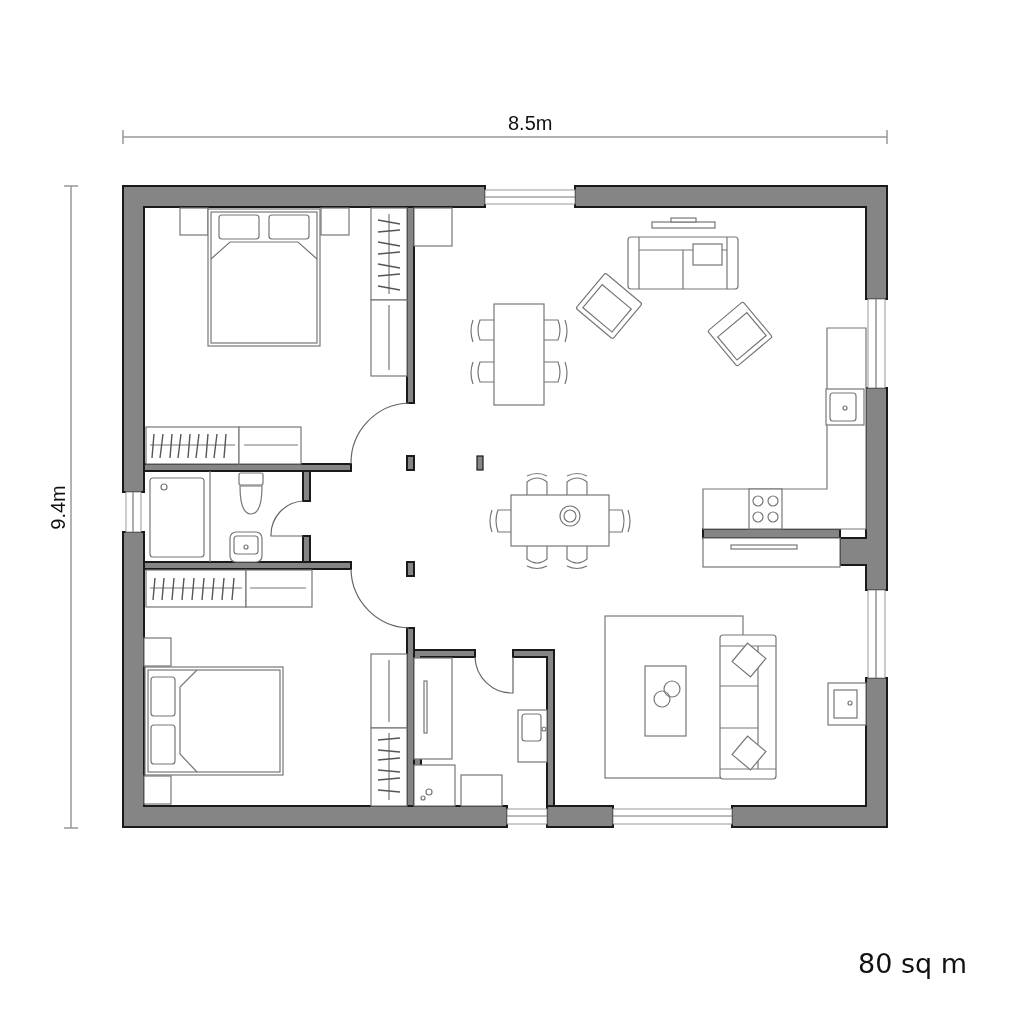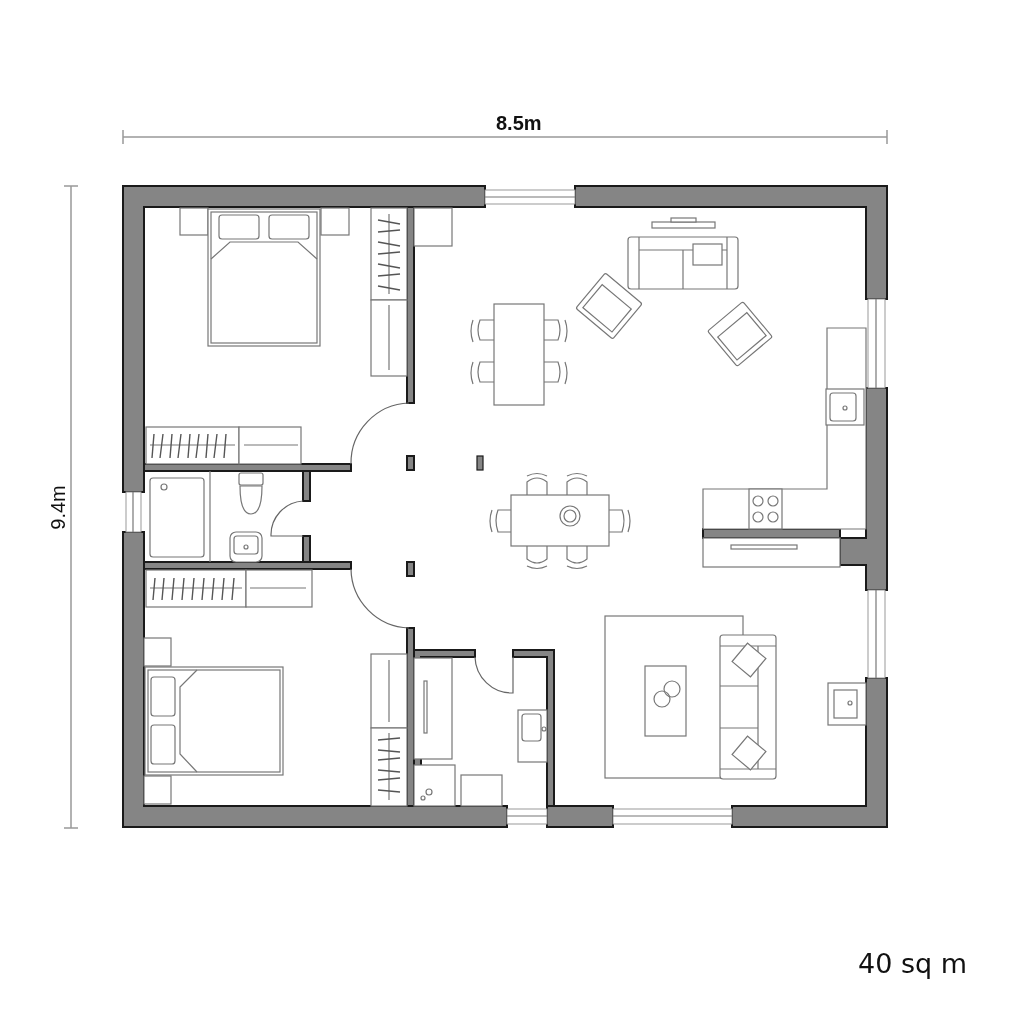--- a/index.html
+++ b/index.html
@@ -1,19 +1,19 @@
 <!DOCTYPE html>
 <html><head>
 <meta charset="utf-8">
 <style>
   html, body { margin: 0; padding: 0; background: #ffffff; }
   body { width: 1024px; height: 1024px; position: relative; overflow: hidden; font-family: "Liberation Sans", sans-serif; }
   #plan { position: absolute; left: 0; top: 0; width: 1024px; height: 1024px; }
   .dim-label { position: absolute; font-family: "Liberation Sans", sans-serif; color: #111; font-size: 20px; }
-  #dim-width-label { left: 496px; top: 112px; font-weight: bold; }
+  #dim-width-label { left: 508px; top: 112px; }
   #dim-height-label { left: 36px; top: 496px; transform: rotate(-90deg); transform-origin: center; }
   #area-label { left: 858px; top: 948px; font-family: "DejaVu Sans", sans-serif; font-size: 27px; }
   .wall { fill: #858585; stroke: #1a1a1a; stroke-width: 2; }
   .f { fill: #fff; stroke: #777; stroke-width: 1.2; }
   .fl { fill: none; stroke: #777; stroke-width: 1.2; }
   .win { fill: #fff; stroke: #999; stroke-width: 1; }
   .dimline { stroke: #999; stroke-width: 1.5; fill: none; }
   .door { fill: none; stroke: #666; stroke-width: 1.2; }
   .hang { stroke: #555; stroke-width: 1.4; }
 </style>
@@ -289,13 +289,13 @@
     <g>
       <rect class="f" x="828" y="683" width="38" height="42"></rect>
       <rect class="fl" x="834" y="690" width="23" height="28"></rect>
       <circle class="fl" cx="850" cy="703" r="2"></circle>
     </g>
   </g>
 </svg>
 
 <div class="dim-label" id="dim-width-label">8.5m</div>
 <div class="dim-label" id="dim-height-label">9.4m</div>
-<div class="dim-label" id="area-label">40 sq m</div>
+<div class="dim-label" id="area-label">80 sq m</div>
 
 </body></html>

